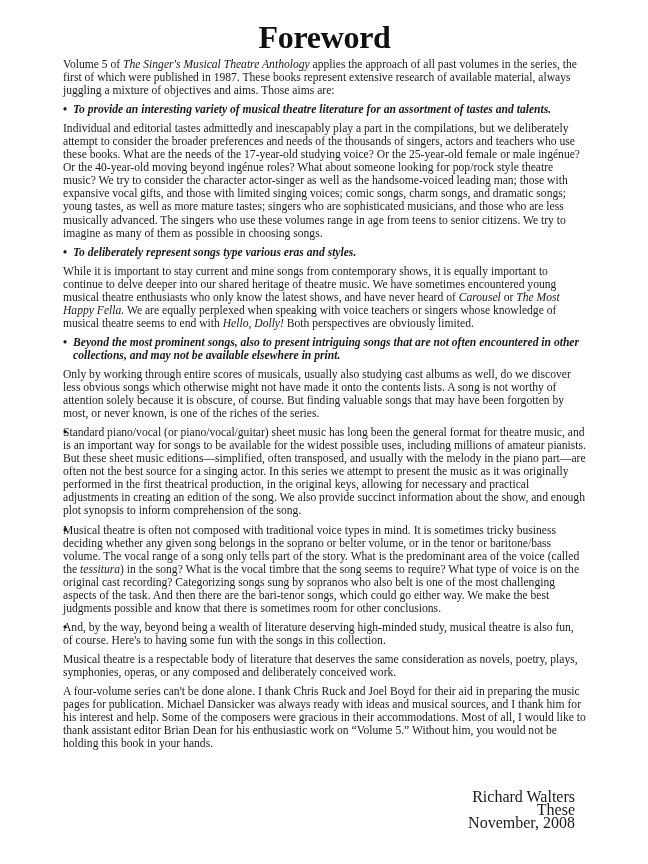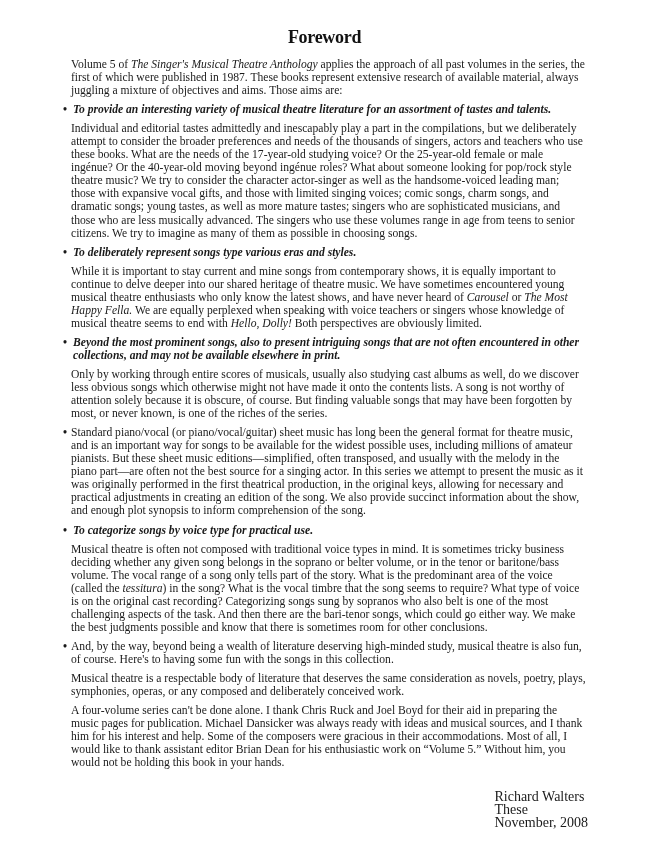--- a/index.html
+++ b/index.html
@@ -5,32 +5,32 @@
   html, body { margin: 0; padding: 0; background: #ffffff; }
   body { width: 648px; height: 864px; overflow: hidden; position: relative; }
   .page {
     position: absolute; left: 63px; top: 22px; width: 523px;
     font-family: "Liberation Serif", "DejaVu Serif", serif;
     color: #1a1a1a; font-size: 11.6px; line-height: 13.05px;
   }
   h1 {
     margin: 0 0 6px 0; text-align: center;
     font-family: "Liberation Serif", serif;
-    font-size: 18px; line-height: 30px; font-weight: bold; color: #111;
+    font-size: 32px; line-height: 30px; font-weight: bold; color: #111;
     letter-spacing: -0.3px;
   }
-  p { margin: 0 0 6px 8px; }
+  p { margin: 0 0 6px 0; }
   .aim {
     margin: 0 0 6px 0; position: relative; padding-left: 10px;
     font-weight: bold; font-style: italic;
   }
   .aim .bullet { position: absolute; left: 0; top: 0; font-style: normal; }
   .signature {
-    position: absolute; right: 60px; top: 790px; 
-    font-family: "Liberation Serif", serif; font-size: 14px; line-height: 13px; color: #1a1a1a;
+    position: absolute; right: 73px; top: 790px; text-align: right;
+    font-family: "Liberation Serif", serif; font-size: 16px; line-height: 13px; color: #1a1a1a;
   }
   i { font-style: italic; }
 </style>
 </head>
 <body>
 
 <div class="page">
   <h1>Foreword</h1>
 
   <p><span>Volume 5 of </span><i>The Singer's Musical Theatre Anthology</i><span> applies the approach of all past volumes in the series, the first of which were published in 1987. These books represent extensive research of available material, always juggling a mixture of objectives and aims. Those aims are:</span></p>
@@ -40,21 +40,21 @@
 
   <div class="aim"><span class="bullet">•</span><span>To deliberately represent songs type various eras and styles.</span></div>
   <p><span>While it is important to stay current and mine songs from contemporary shows, it is equally important to continue to delve deeper into our shared heritage of theatre music. We have sometimes encountered young musical theatre enthusiasts who only know the latest shows, and have never heard of </span><i>Carousel</i><span> or </span><i>The Most Happy Fella.</i><span> We are equally perplexed when speaking with voice teachers or singers whose knowledge of musical theatre seems to end with </span><i>Hello, Dolly!</i><span> Both perspectives are obviously limited.</span></p>
 
   <div class="aim"><span class="bullet">•</span><span>Beyond the most prominent songs, also to present intriguing songs that are not often encountered in other collections, and may not be available elsewhere in print.</span></div>
   <p>Only by working through entire scores of musicals, usually also studying cast albums as well, do we discover less obvious songs which otherwise might not have made it onto the contents lists. A song is not worthy of attention solely because it is obscure, of course. But finding valuable songs that may have been forgotten by most, or never known, is one of the riches of the series.</p>
 
   <div class="aim"><span class="bullet">•</span></div>
   <p>Standard piano/vocal (or piano/vocal/guitar) sheet music has long been the general format for theatre music, and is an important way for songs to be available for the widest possible uses, including millions of amateur pianists. But these sheet music editions—simplified, often transposed, and usually with the melody in the piano part—are often not the best source for a singing actor. In this series we attempt to present the music as it was originally performed in the first theatrical production, in the original keys, allowing for necessary and practical adjustments in creating an edition of the song. We also provide succinct information about the show, and enough plot synopsis to inform comprehension of the song.</p>
 
-  <div class="aim"><span class="bullet">•</span><span>To categorize songs by voice type for practical use.</span></div>
+  <div class="aim"><span class="bullet">•</span></div>
   <p><span>Musical theatre is often not composed with traditional voice types in mind. It is sometimes tricky business deciding whether any given song belongs in the soprano or belter volume, or in the tenor or baritone/bass volume. The vocal range of a song only tells part of the story. What is the predominant area of the voice (called the </span><i>tessitura</i><span>) in the song? What is the vocal timbre that the song seems to require? What type of voice is on the original cast recording? Categorizing songs sung by sopranos who also belt is one of the most challenging aspects of the task. And then there are the bari-tenor songs, which could go either way. We make the best judgments possible and know that there is sometimes room for other conclusions.</span></p>
 
   <div class="aim"><span class="bullet">•</span></div>
   <p>And, by the way, beyond being a wealth of literature deserving high-minded study, musical theatre is also fun, of course. Here's to having some fun with the songs in this collection.</p>
 
   <p>Musical theatre is a respectable body of literature that deserves the same consideration as novels, poetry, plays, symphonies, operas, or any composed and deliberately conceived work.</p>
   <p>A four-volume series can't be done alone. I thank Chris Ruck and Joel Boyd for their aid in preparing the music pages for publication. Michael Dansicker was always ready with ideas and musical sources, and I thank him for his interest and help. Some of the composers were gracious in their accommodations. Most of all, I would like to thank assistant editor Brian Dean for his enthusiastic work on “Volume 5.” Without him, you would not be holding this book in your hands.</p>
 </div>
 
 <div class="signature">

